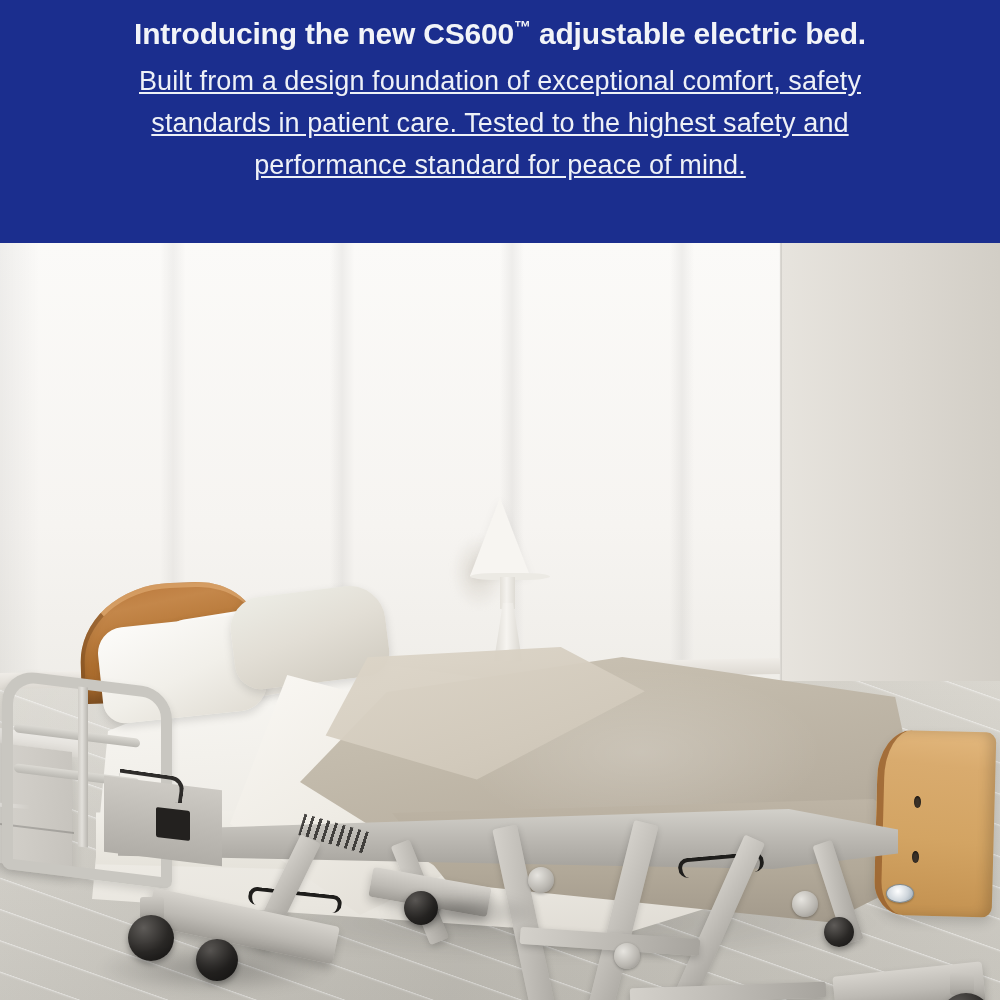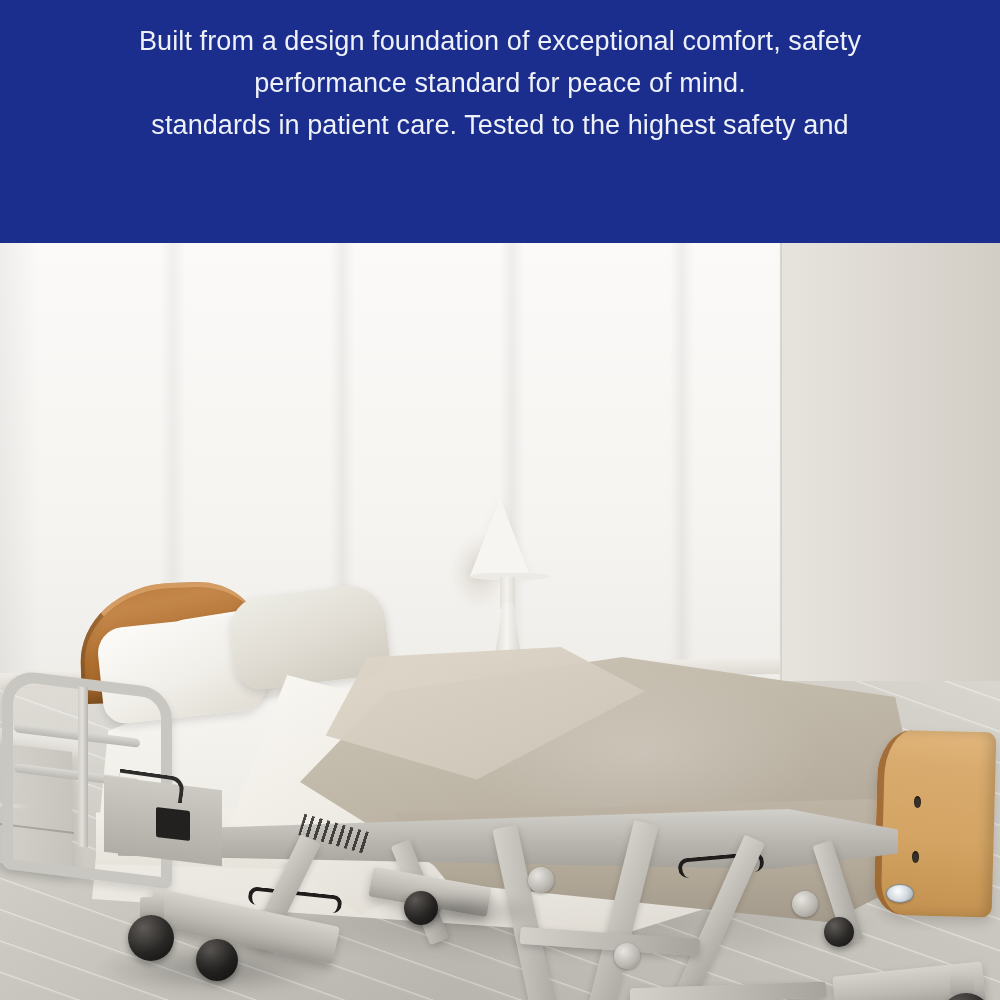--- a/index.html
+++ b/index.html
@@ -30,21 +30,21 @@
   }
   .banner-title .tm{font-size:17px;vertical-align:super;line-height:0;}
   .banner-body{
     color:#eef1f7;
     font-size:27px;
     font-weight:400;
     line-height:42px;
     letter-spacing:0.1px;
     margin-top:6px;
   }
-  .banner-body .ln{display:block;white-space:nowrap;}
+  .banner-body .ln{display:block;white-space:nowrap;text-decoration:underline;}
   .banner-body .tm{font-size:16px;vertical-align:super;line-height:0;}
 
   
   .photo{
     position:absolute;left:0;top:243px;width:1000px;height:757px;
     overflow:hidden;
     background:#e9e7e2;
   }
 
   
@@ -383,25 +383,26 @@
   .shadow.s1{left:96px;top:700px;width:240px;height:52px;}
   .shadow.s4{left:380px;top:650px;width:160px;height:38px;}
   .shadow.bed{left:200px;top:640px;width:700px;height:80px;opacity:.55;}
 </style>
 </head>
 <body>
 
 <div class="canvas">
 
   <div class="banner">
+    <div class="banner-title"><span>Introducing the new CS600</span><span class="tm">™</span><span> adjustable electric bed.</span></div>
 
     <div class="banner-body">
       <span class="ln">Built from a design foundation of exceptional comfort, safety</span>
+      <span class="ln">standards in patient care. Tested to the highest safety and</span>
       <span class="ln">performance standard for peace of mind.</span>
-      <span class="ln">standards in patient care. Tested to the highest safety and</span>
     </div>
   </div>
 
   <div class="photo">
 
     <div class="wall"></div>
     <div class="wall-right"></div>
     <div class="wall-right-edge"></div>
     <div class="sconce"></div>
 

